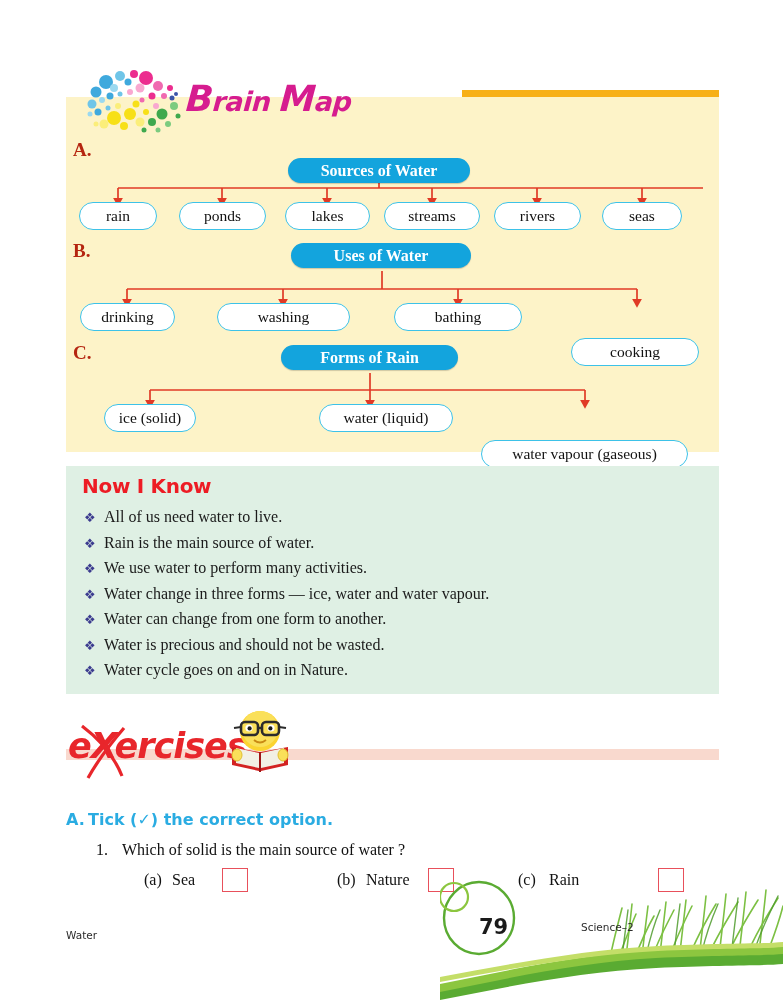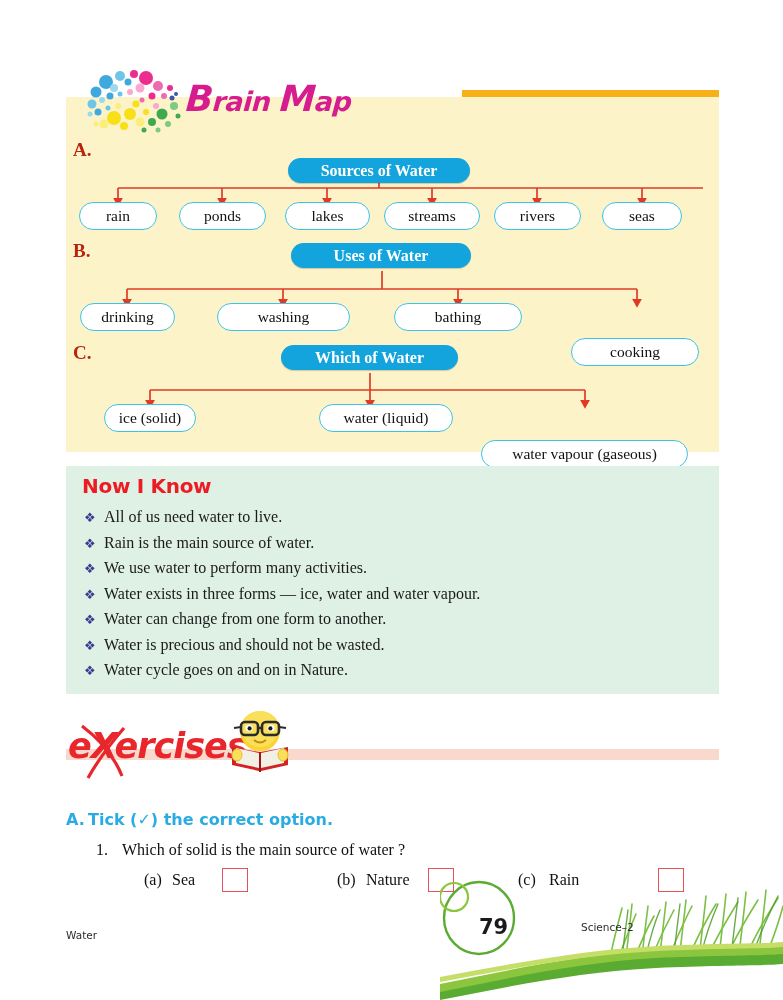--- a/index.html
+++ b/index.html
@@ -333,21 +333,21 @@
   <div class="leaf-pill" style="left:536px; top:105px; width:80px;">seas</div>
 
   <div class="section-letter" style="left:7px; top:143px;">B.</div>
   <div class="head-pill" style="left:225px; top:146px; width:180px;">Uses of Water</div>
   <div class="leaf-pill" style="left:14px; top:206px; width:95px;">drinking</div>
   <div class="leaf-pill" style="left:151px; top:206px; width:133px;">washing</div>
   <div class="leaf-pill" style="left:328px; top:206px; width:128px;">bathing</div>
   <div class="leaf-pill" style="left:505px; top:208px; width:128px;margin-top:33px;">cooking</div>
 
   <div class="section-letter" style="left:7px; top:245px;">C.</div>
-  <div class="head-pill" style="left:215px; top:248px; width:177px;">Which of Water</div>
+  <div class="head-pill" style="left:215px; top:248px; width:177px;">Forms of Rain</div>
   <div class="leaf-pill" style="left:38px; top:307px; width:92px;">ice (solid)</div>
   <div class="leaf-pill" style="left:253px; top:307px; width:134px;">water (liquid)</div>
   <div class="leaf-pill" style="left:415px; top:307px; width:207px;margin-top:36px;">water vapour (gaseous)</div>
 </div>
 
 <svg id="brain-logo" viewBox="0 0 104 72">
   <g>
     <circle cx="22" cy="16" r="7" fill="#3fa9dd"></circle>
       <circle cx="36" cy="10" r="5" fill="#6fc5e8"></circle>
     <circle cx="12" cy="26" r="5.5" fill="#3fa9dd"></circle>
@@ -403,21 +403,21 @@
     <div class="know-item">
       <span class="know-bullet">❖</span>
       <span class="know-text">Rain is the main source of water.</span>
     </div>
     <div class="know-item">
       <span class="know-bullet">❖</span>
       <span class="know-text">We use water to perform many activities.</span>
     </div>
     <div class="know-item">
       <span class="know-bullet">❖</span>
-      <span class="know-text">Water exists in three forms — ice, water and water vapour.</span>
+      <span class="know-text">Water change in three forms — ice, water and water vapour.</span>
     </div>
     <div class="know-item">
       <span class="know-bullet">❖</span>
       <span class="know-text">Water can change from one form to another.</span>
     </div>
     <div class="know-item">
       <span class="know-bullet">❖</span>
       <span class="know-text">Water is precious and should not be wasted.</span>
     </div>
     <div class="know-item">

